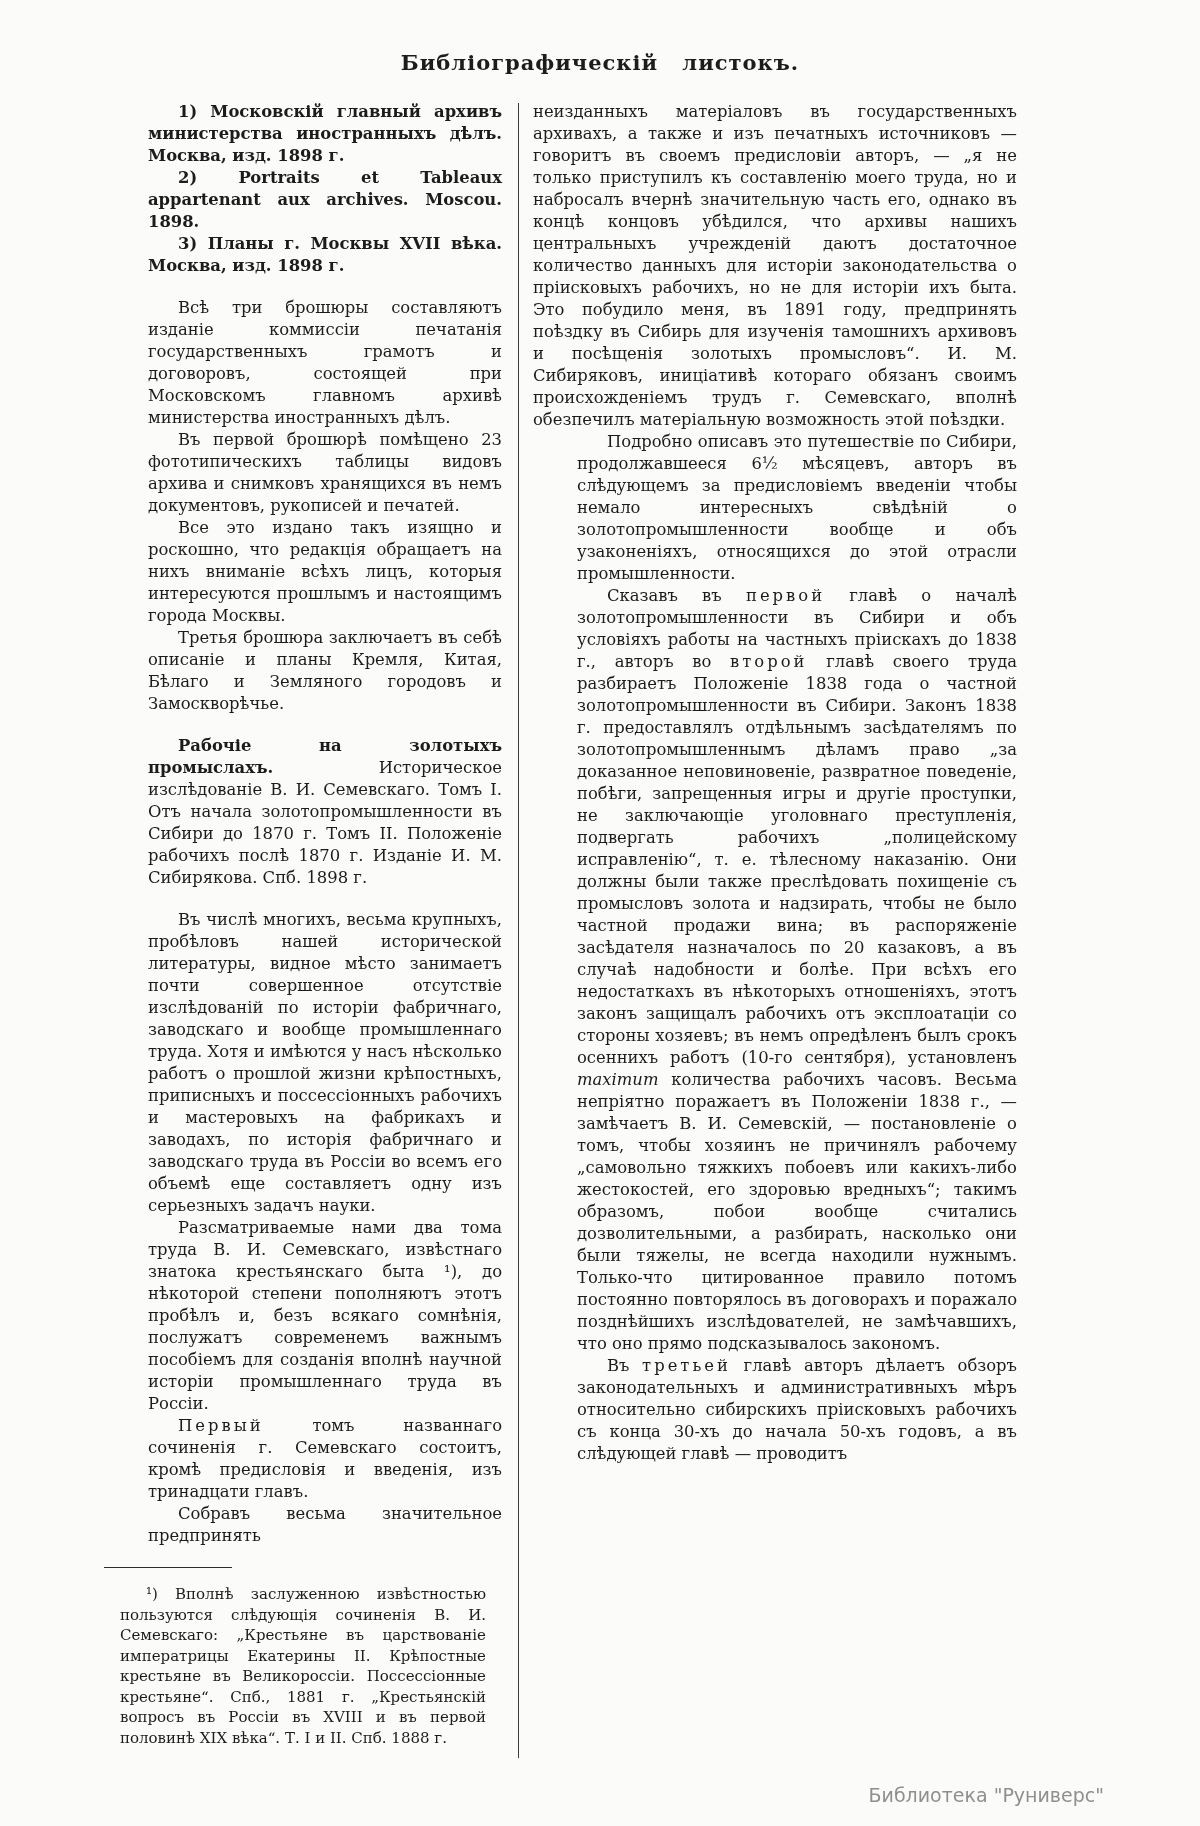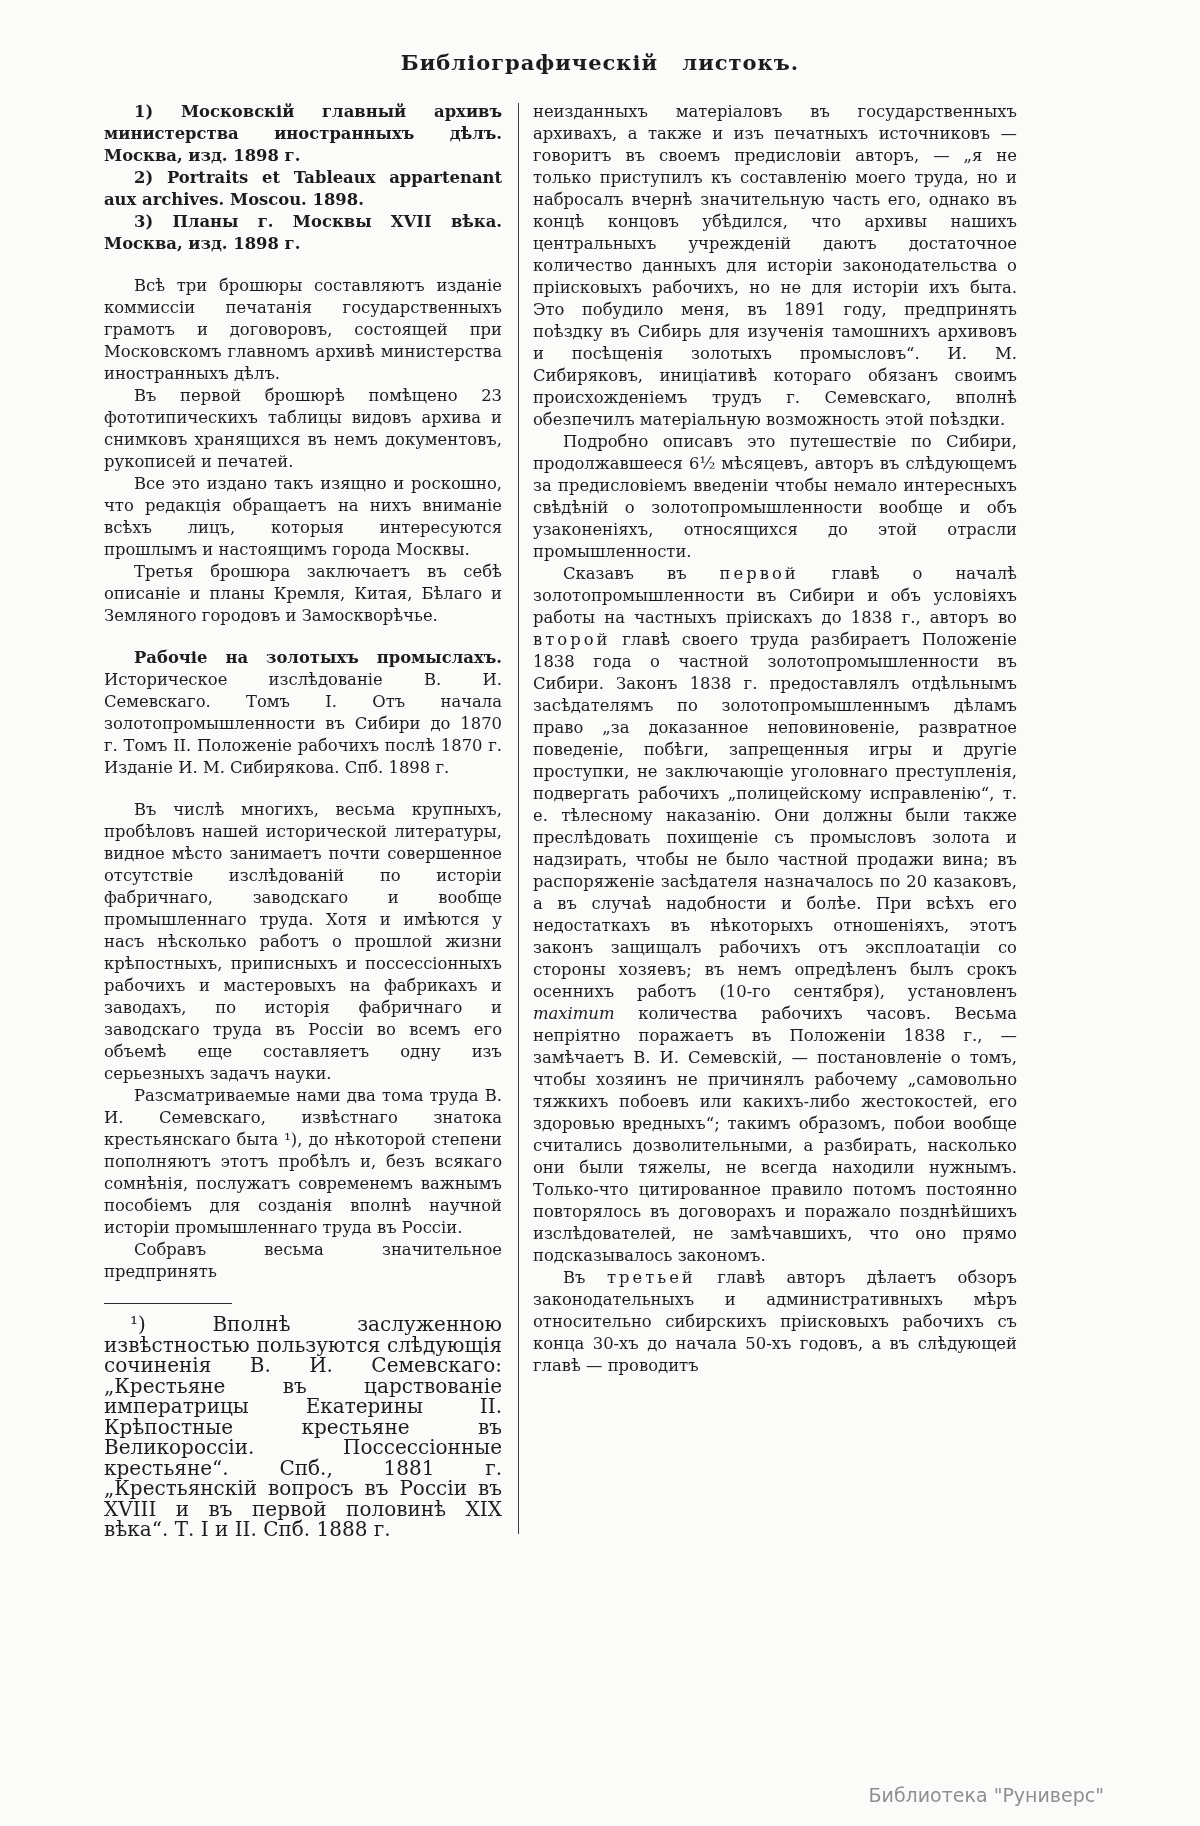--- a/index.html
+++ b/index.html
@@ -33,34 +33,34 @@
     background:#3c3c3c;
     margin:2px 14px 6px 16px;
   }
   p.para {
     margin:0;
     font-size:16.4px;
     line-height:22px;
     text-align:justify;
     hyphens:auto;
   }
-  p.indent { text-indent:30px; }
+  p.indent { text-indent:30px;margin-left:44px; }
   p.gap    { margin-top:20px; }
   .bold    { font-weight:bold; }
   .italic  { font-style:italic; }
   .spaced  { letter-spacing:3px; }
   .footnote-rule {
     width:128px;
     height:0;
     border-top:1px solid #2e2e2e;
     margin:20px 0 10px 0;
   }
   p.fn-para {
-    margin:0;
-    font-size:20px;
+    margin:16px;
+    font-size:15px;
     line-height:20.5px;
     text-align:justify;
   }
   p.fn-para.indent { text-indent:26px; }
   .watermark {
     position:absolute;
     right:96px;
     bottom:20px;
     font-family:"DejaVu Sans", sans-serif;
     font-size:19px;
@@ -81,20 +81,21 @@
           <p class="para indent"><span class="bold">1) Московскій главный архивъ министерства иностранныхъ дѣлъ. Москва, изд. 1898 г.</span></p>
           <p class="para indent"><span class="bold">2) Portraits et Tableaux appartenant aux archives. Moscou. 1898.</span></p>
           <p class="para indent"><span class="bold">3) Планы г. Москвы XVII вѣка. Москва, изд. 1898 г.</span></p>
           <p class="para indent gap"><span>Всѣ три брошюры составляютъ изданіе коммиссіи печатанія государственныхъ грамотъ и договоровъ, состоящей при Московскомъ главномъ архивѣ министерства иностранныхъ дѣлъ.</span></p>
           <p class="para indent"><span>Въ первой брошюрѣ помѣщено 23 фототипическихъ таблицы видовъ архива и снимковъ хранящихся въ немъ документовъ, рукописей и печатей.</span></p>
           <p class="para indent"><span>Все это издано такъ изящно и роскошно, что редакція обращаетъ на нихъ вниманіе всѣхъ лицъ, которыя интересуются прошлымъ и настоящимъ города Москвы.</span></p>
           <p class="para indent"><span>Третья брошюра заключаетъ въ себѣ описаніе и планы Кремля, Китая, Бѣлаго и Земляного городовъ и Замоскворѣчье.</span></p>
           <p class="para indent gap"><span class="bold">Рабочіе на золотыхъ промыслахъ.</span><span> Историческое изслѣдованіе В. И. Семевскаго. Томъ I. Отъ начала золотопромышленности въ Сибири до 1870 г. Томъ II. Положеніе рабочихъ послѣ 1870 г. Изданіе И. М. Сибирякова. Спб. 1898 г.</span></p>
           <p class="para indent gap"><span>Въ числѣ многихъ, весьма крупныхъ, пробѣловъ нашей исторической литературы, видное мѣсто занимаетъ почти совершенное отсутствіе изслѣдованій по исторіи фабричнаго, заводскаго и вообще промышленнаго труда. Хотя и имѣются у насъ нѣсколько работъ о прошлой жизни крѣпостныхъ, приписныхъ и поссессіонныхъ рабочихъ и мастеровыхъ на фабрикахъ и заводахъ, по исторія фабричнаго и заводскаго труда въ Россіи во всемъ его объемѣ еще составляетъ одну изъ серьезныхъ задачъ науки.</span></p>
           <p class="para indent"><span>Разсматриваемые нами два тома труда В. И. Семевскаго, извѣстнаго знатока крестьянскаго быта ¹), до нѣкоторой степени пополняютъ этотъ пробѣлъ и, безъ всякаго сомнѣнія, послужатъ современемъ важнымъ пособіемъ для созданія вполнѣ научной исторіи промышленнаго труда въ Россіи.</span></p>
+          <p class="para indent"><span class="spaced">Первый</span><span> томъ названнаго сочиненія г. Семевскаго состоитъ, кромѣ предисловія и введенія, изъ тринадцати главъ.</span></p>
           <p class="para indent"><span>Собравъ весьма значительное предпринять</span></p>
         </div>
       <div class="footnote-rule"></div>
       <div>
           <p class="fn-para indent"><span>¹) Вполнѣ заслуженною извѣстностью пользуются слѣдующія сочиненія В. И. Семевскаго: „Крестьяне въ царствованіе императрицы Екатерины II. Крѣпостные крестьяне въ Великороссіи. Поссессіонные крестьяне“. Спб., 1881 г. „Крестьянскій вопросъ въ Россіи въ XVIII и въ первой половинѣ XIX вѣка“. Т. I и II. Спб. 1888 г.</span></p>
         </div>
     </div>
 
     <div class="divider"></div>
 

